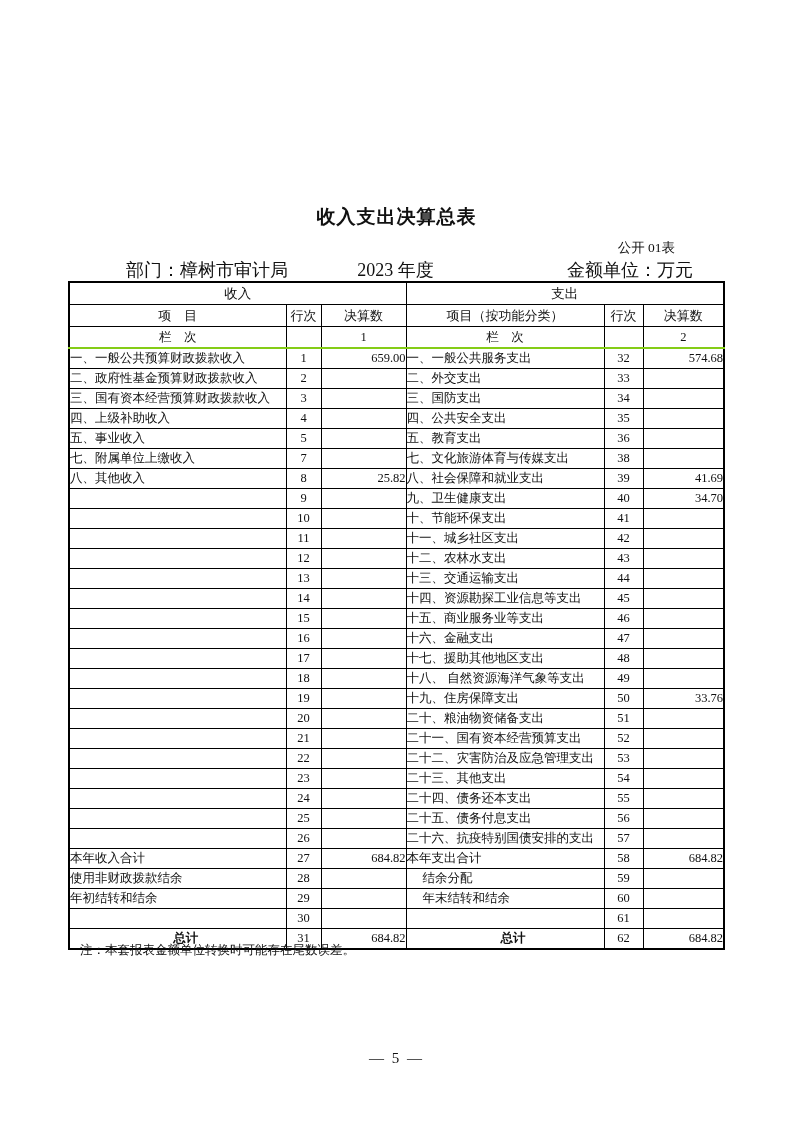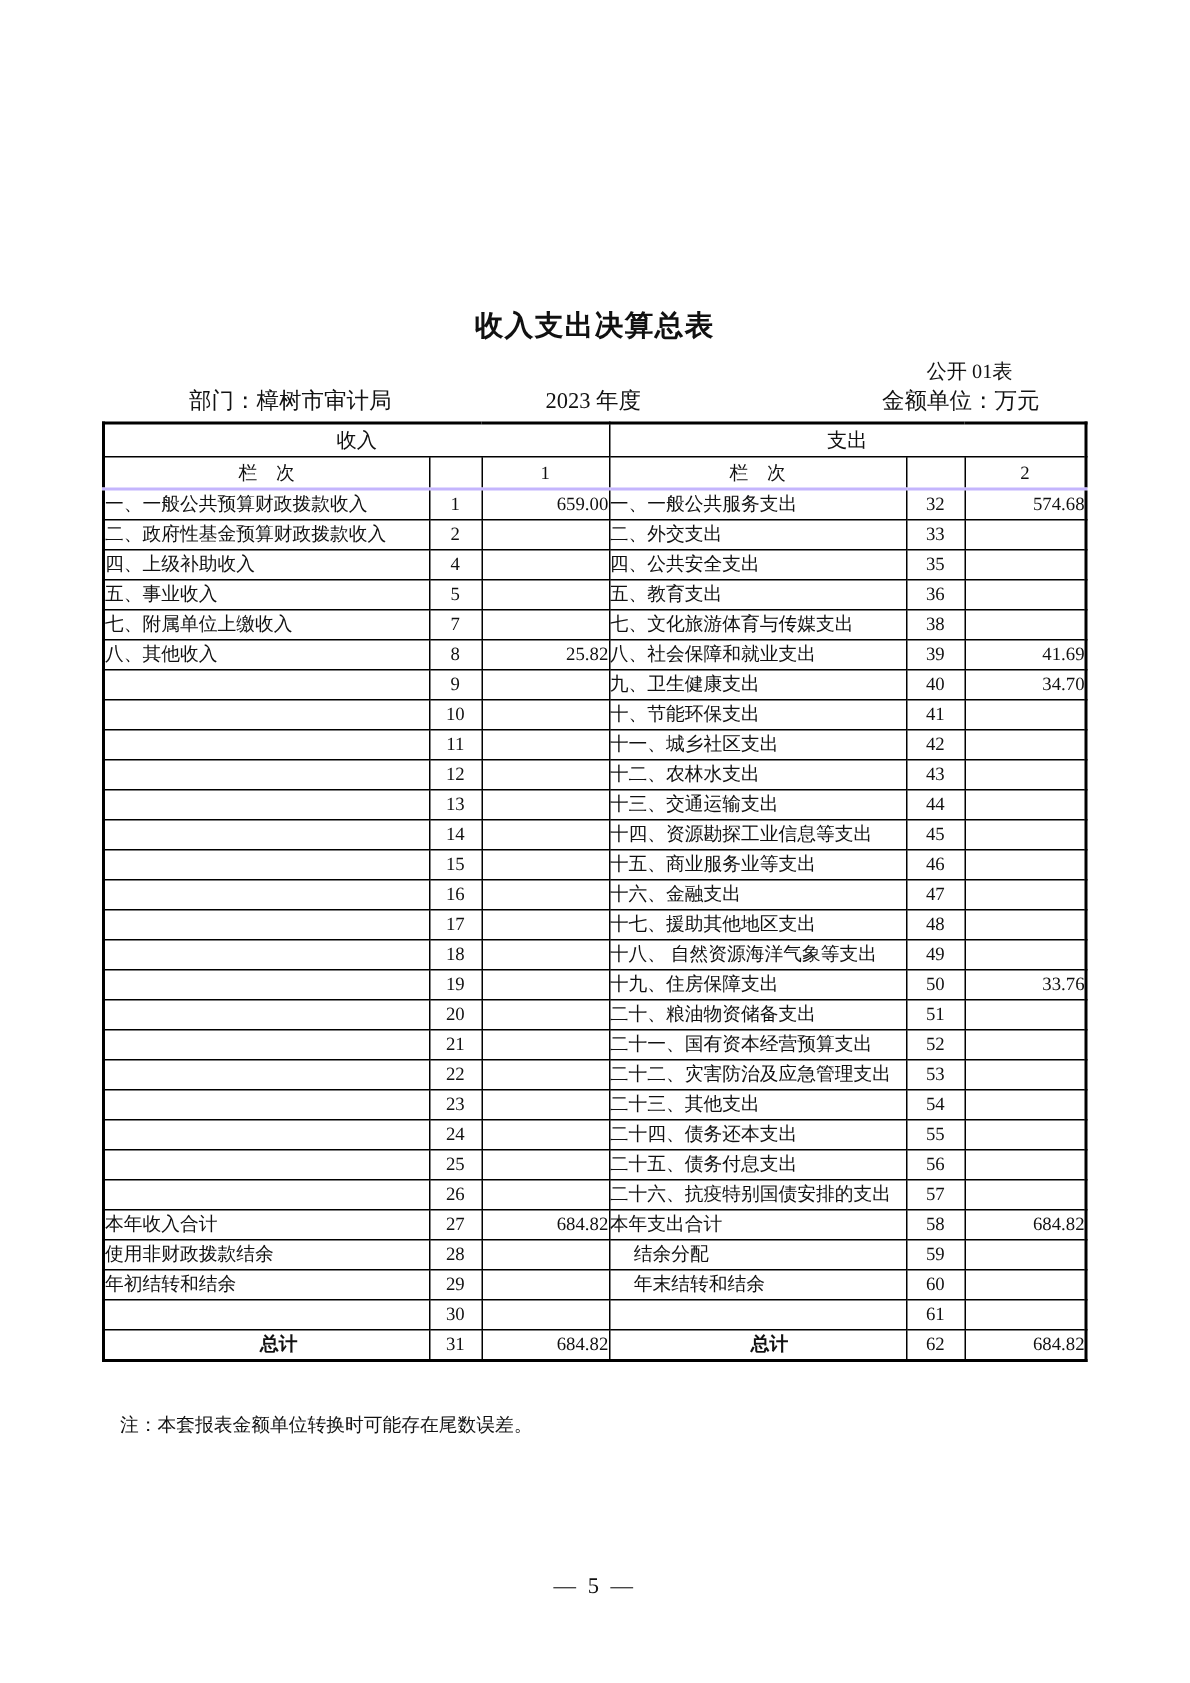--- a/index.html
+++ b/index.html
@@ -20,41 +20,41 @@
     margin:0;text-align:center;
     font-family:"Liberation Sans","DejaVu Sans",sans-serif;
     font-size:19px;font-weight:bold;letter-spacing:1px;
   }
   .code-line{
     position:absolute;top:239px;right:118px;
     font-size:13.5px;
   }
   .meta-line{
     position:absolute;top:258px;left:68px;width:655px;height:20px;
-    font-size:15px;
+    font-size:18px;
   }
   .meta-left{position:absolute;left:58px;top:0;}
   .meta-center{position:absolute;left:0;top:0;width:100%;text-align:center;}
   .meta-right{position:absolute;right:30px;top:0;}
 
   table.acct{
     position:absolute;top:281px;left:68px;width:655px;
     border-collapse:collapse;table-layout:fixed;
     border:2px solid #000;
     font-size:12.5px;
   }
   table.acct th, table.acct td{
     border:1px solid #000;
     padding:0;height:19px;line-height:19px;
     overflow:hidden;white-space:nowrap;
     font-weight:normal;
   }
   tr.h1 th{height:21px;line-height:21px;font-size:13.5px;text-align:center;}
   tr.h2 th{height:21px;line-height:21px;font-size:13px;text-align:center;}
-  tr.h3 td{height:20px;line-height:20px;text-align:center;border-bottom:2px solid #c4b5fd;}
+  tr.h3 td{height:20px;line-height:20px;text-align:center;border-bottom:2px solid #84cc16;}
   td.item{text-align:left;padding-left:5px;}
   td.num{text-align:center;}
   td.val{text-align:right;padding-right:4px;}
   tr.sub td.item{}
   tr.sub td.ritem{padding-left:16px;}
   tr.total td.item{text-align:center;font-weight:bold;padding-left:16px;}
 
   .note{
     position:absolute;top:942px;left:80px;
     font-size:12.5px;
@@ -86,20 +86,28 @@
         <col style="width:85px">
       <col style="width:198px">
         <col style="width:39px">
         <col style="width:81px">
     </colgroup>
     <thead>
       <tr class="h1">
         <th colspan="3">收入</th>
         <th colspan="3">支出</th>
       </tr>
+      <tr class="h2">
+        <th>项　目</th>
+        <th>行次</th>
+        <th>决算数</th>
+        <th>项目（按功能分类）</th>
+        <th>行次</th>
+        <th>决算数</th>
+      </tr>
       <tr class="h3">
         <td>栏　次</td>
         <td></td>
         <td>1</td>
         <td>栏　次</td>
         <td></td>
         <td>2</td>
       </tr>
     </thead>
     <tbody id="rows">
@@ -113,20 +121,28 @@
         </tr>
         <tr>
           <td class="item">二、政府性基金预算财政拨款收入</td>
           <td class="num">2</td>
           <td class="val"></td>
           <td class="item ritem">二、外交支出</td>
           <td class="num">33</td>
           <td class="val"></td>
         </tr>
         <tr>
+          <td class="item">三、国有资本经营预算财政拨款收入</td>
+          <td class="num">3</td>
+          <td class="val"></td>
+          <td class="item ritem">三、国防支出</td>
+          <td class="num">34</td>
+          <td class="val"></td>
+        </tr>
+        <tr>
           <td class="item">四、上级补助收入</td>
           <td class="num">4</td>
           <td class="val"></td>
           <td class="item ritem">四、公共安全支出</td>
           <td class="num">35</td>
           <td class="val"></td>
         </tr>
         <tr>
           <td class="item">五、事业收入</td>
           <td class="num">5</td>

